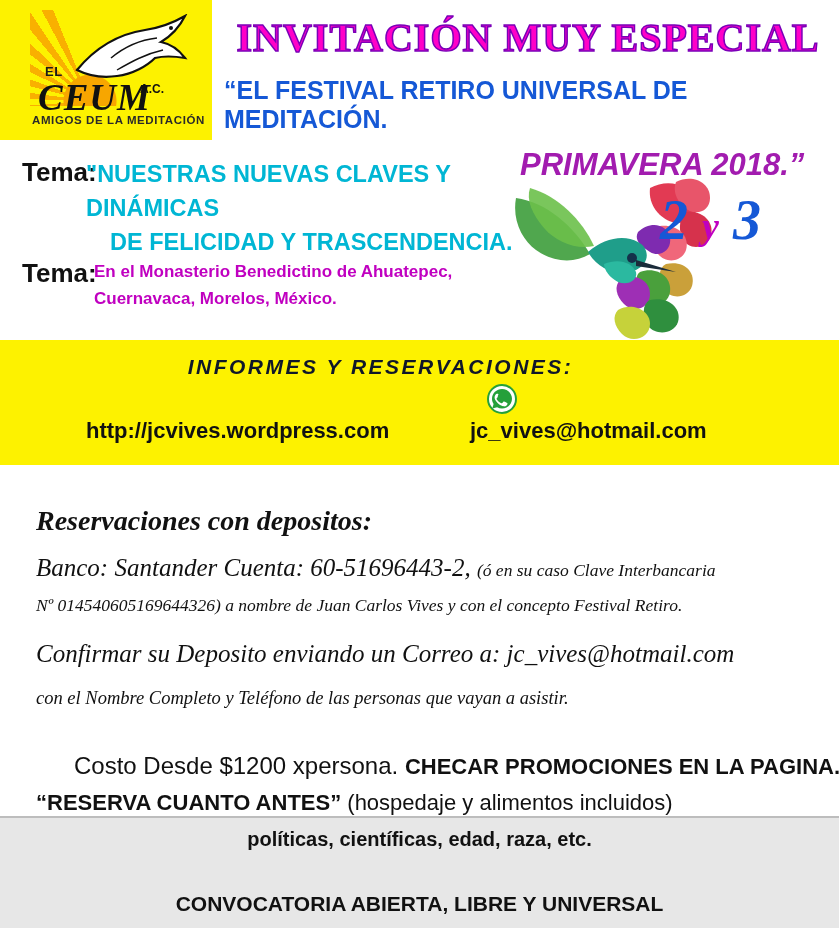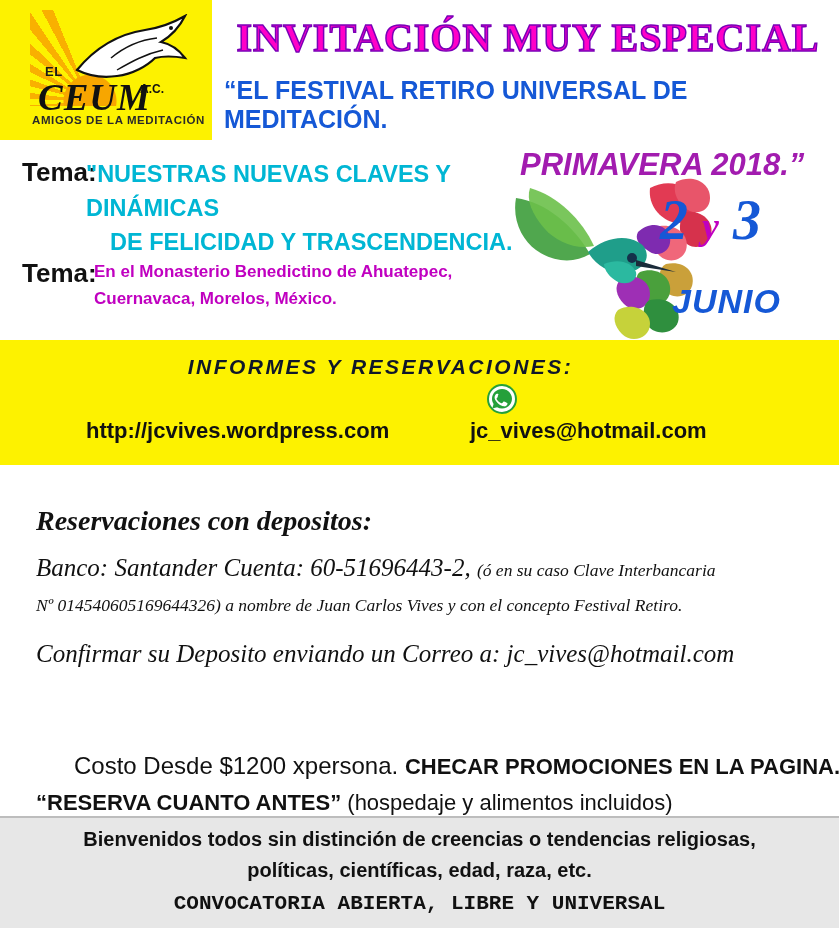--- a/index.html
+++ b/index.html
@@ -367,21 +367,21 @@
     font-weight: bold;
     font-size: 20px;
     color: #111111;
     line-height: 1.55;
   }
   .footer-last {
     position: absolute;
     left: 0; top: 892px;
     width: 839px;
     text-align: center;
-    font-family: Liberation Mono, monospace;
+    font-family: Liberation Sans, sans-serif;
     font-weight: bold;
     font-size: 21px;
     color: #111111;
   }
   .hr-top {
     position: absolute;
     left: 0; top: 816px;
     width: 839px; height: 2px;
     background: #bdbdbd;
   }
@@ -447,21 +447,20 @@
       <circle cx="132" cy="90" r="5" fill="#14314a"></circle>
       <path d="M136 92 L176 104 L136 98 Z" fill="#1b2b3a"></path>
     </g>
   </svg>
 
   <div class="dia-num">
     <span>2</span>
     <span class="y">y</span>
     <span>3</span>
   </div>
-  <div class="mes">JUNIO</div>
 
   <div class="info-band"></div>
   <div class="info-title">INFORMES Y RESERVACIONES:</div>
   <svg class="wa-icon" viewBox="0 0 30 30">
     <circle cx="15" cy="15" r="14" fill="#ffffff" stroke="#25a03a" stroke-width="2"></circle>
     <path d="M15 5 C9.5 5 5 9.4 5 14.8 C5 16.7 5.6 18.5 6.6 20 L5.3 24.6 L10.1 23.3
              C11.6 24.1 13.3 24.5 15 24.5 C20.5 24.5 25 20.2 25 14.8 C25 9.4 20.5 5 15 5 Z" fill="#25a03a"></path>
     <path d="M11.4 10.3 C11.1 9.7 10.8 9.7 10.5 9.7 L9.8 9.7 C9.5 9.7 9 9.9 8.7 10.4
              C8.3 11 7.6 11.8 7.6 13.4 C7.6 15 8.7 16.5 8.9 16.7 C9 17 11 20.2 14.2 21.5
              C16.8 22.6 17.4 22.4 18 22.3 C18.6 22.2 19.9 21.5 20.2 20.7 C20.5 19.9 20.5 19.2 20.4 19.1
@@ -474,30 +473,30 @@
   <div class="info-mail">jc_vives@hotmail.com</div>
 
   <div class="body-area"></div>
   <div class="res-title">Reservaciones con depositos:</div>
   <div class="banco-line">
     <span>Banco: Santander Cuenta: 60-51696443-2,</span>
     <span class="small">(ó en su caso Clave Interbancaria</span>
   </div>
   <div class="banco-line2">Nº 014540605169644326) a nombre de Juan Carlos Vives y con el concepto Festival Retiro.</div>
   <div class="confirmar">Confirmar su Deposito enviando un Correo a: jc_vives@hotmail.com</div>
+  <div class="confirmar2">con el Nombre Completo y Teléfono de las personas que vayan a asistir.</div>
   <div class="costo">
     <span>Costo Desde $1200 xpersona.</span>
     <b>CHECAR PROMOCIONES EN LA PAGINA.</b>
   </div>
   <div class="reserva">
     <b>“RESERVA CUANTO ANTES”</b>
     <span>(hospedaje y alimentos incluidos)</span>
   </div>
 
   <div class="footer"></div>
   <div class="hr-top"></div>
   <div class="footer-text">
-    <div>Bienvenidos todos sin distinción de creencias o tendencias religiosas,</div>
     <div>políticas, científicas, edad, raza, etc.</div>
   </div>
   <div class="footer-last">CONVOCATORIA ABIERTA, LIBRE Y UNIVERSAL</div>
 
 </div>
 
 </body></html>

